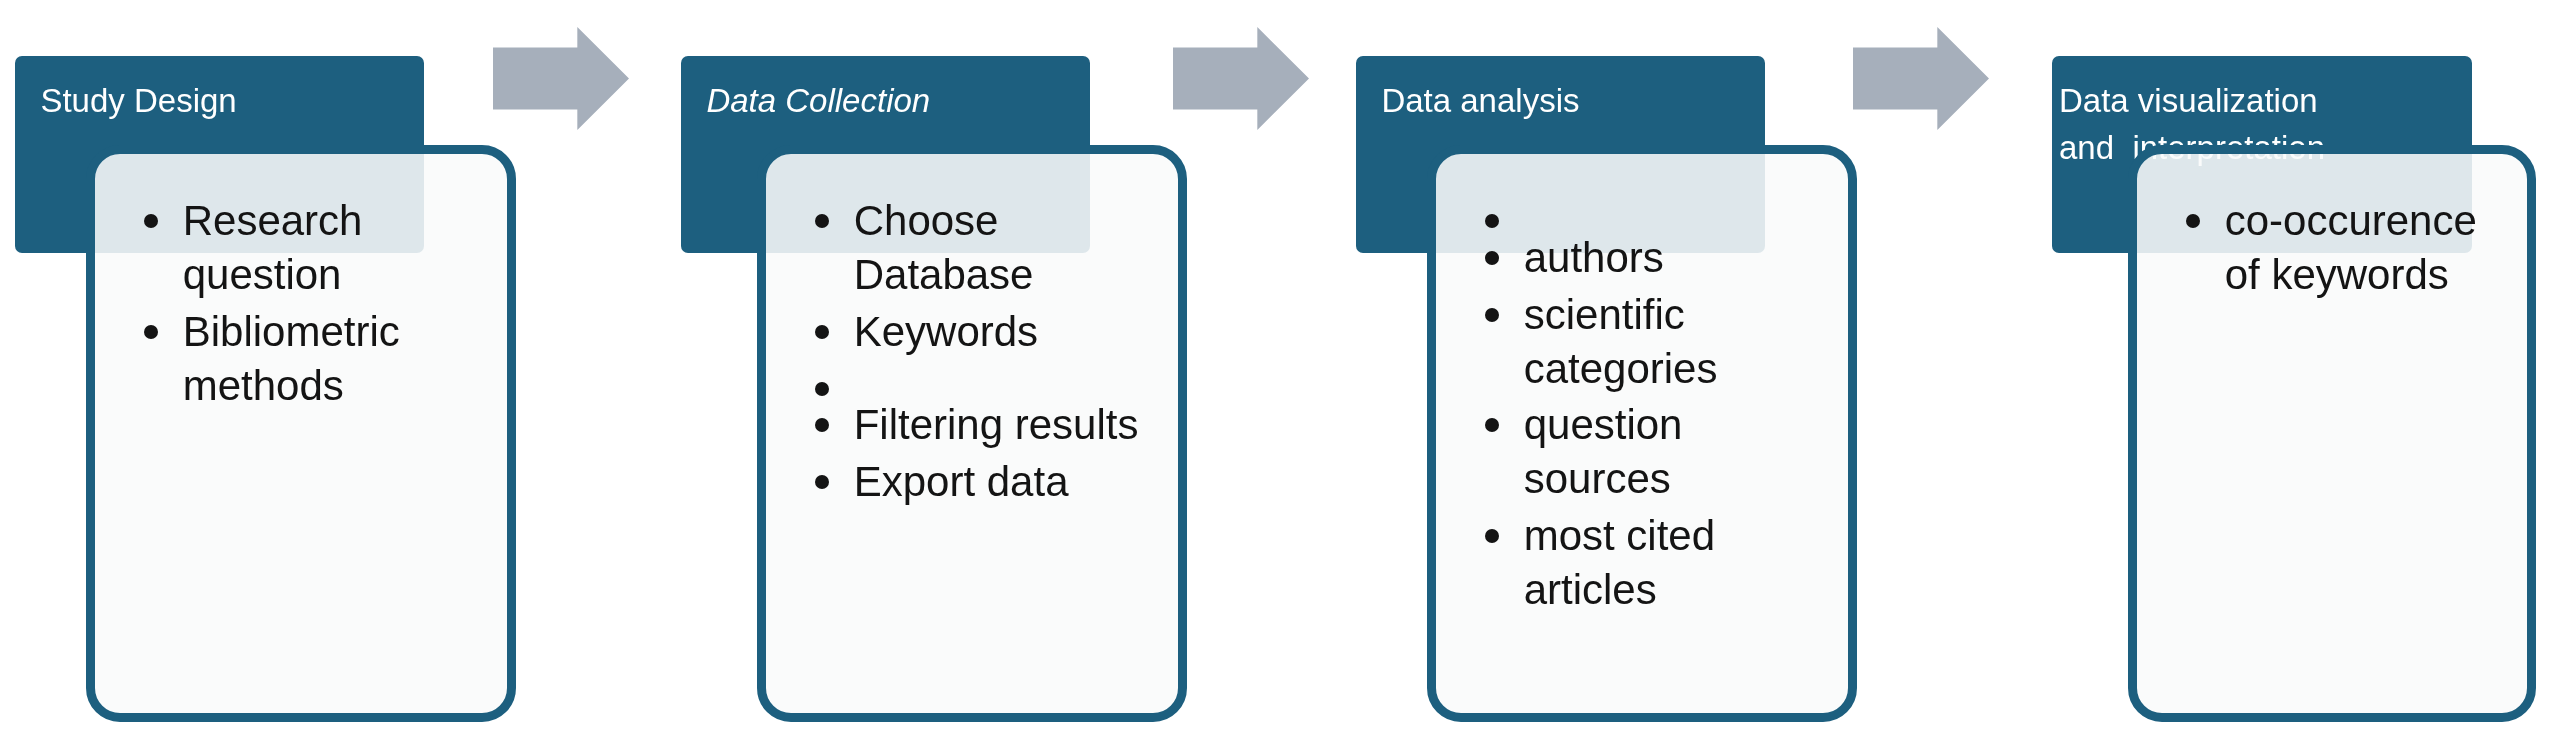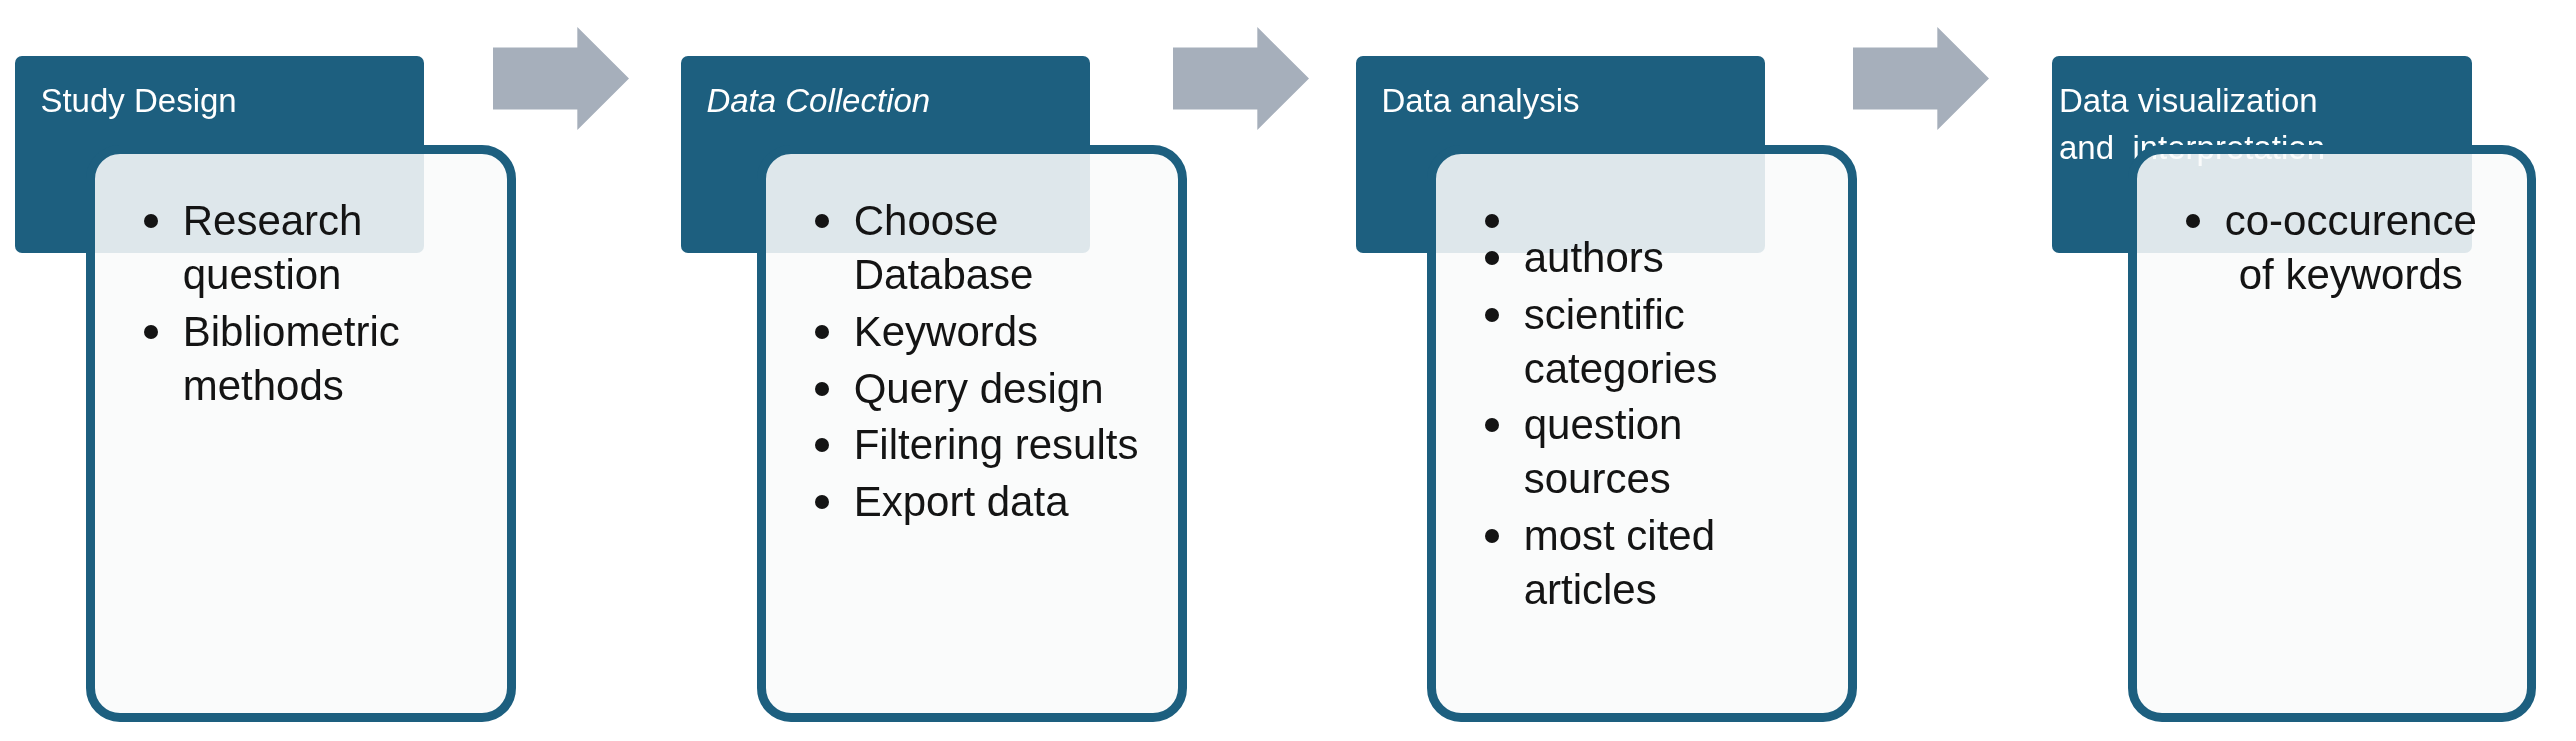--- a/index.html
+++ b/index.html
@@ -39,21 +39,21 @@
   .txt{white-space:pre;}
   
   .arrow{
     position:absolute;top:27px;width:136px;height:103px;z-index:1;
     background:var(--arrow-gray);
     clip-path:polygon(0 20%,62% 20%,62% 0,100% 50%,62% 100%,62% 80%,0 80%);
   }
   .s1 .hdr{left:15px;width:409px;}   .s1 .box{left:86px;}
   .s2 .hdr{left:681px;width:409px;font-style:italic;}  .s2 .box{left:757px;}
   .s3 .hdr{left:1356px;width:409px;} .s3 .box{left:1427px;}
-  .s4 .hdr{left:2052px;width:420px;padding-left:7px;} .s4 .box{left:2128px;width:408px;text-align:center;}
+  .s4 .hdr{left:2052px;width:420px;padding-left:7px;} .s4 .box{left:2128px;width:408px;}
   .a1{left:493px;} .a2{left:1173px;} .a3{left:1853px;}
 </style>
 </head>
 <body>
 
 <section class="stage s1">
   <div class="hdr">
     <span class="hdr-title">Study Design</span>
   </div>
   <div class="box">
@@ -84,21 +84,20 @@
           <span class="dot"></span>
           <span class="txt">Choose
 Database</span>
         </li>
       <li>
           <span class="dot"></span>
           <span class="txt">Keywords</span>
         </li>
       <li>
           <span class="dot"></span>
-          <span class="txt">Query design</span>
         </li>
       <li>
           <span class="dot"></span>
           <span class="txt">Filtering results</span>
         </li>
       <li>
           <span class="dot"></span>
           <span class="txt">Export data</span>
         </li>
     </ul>

